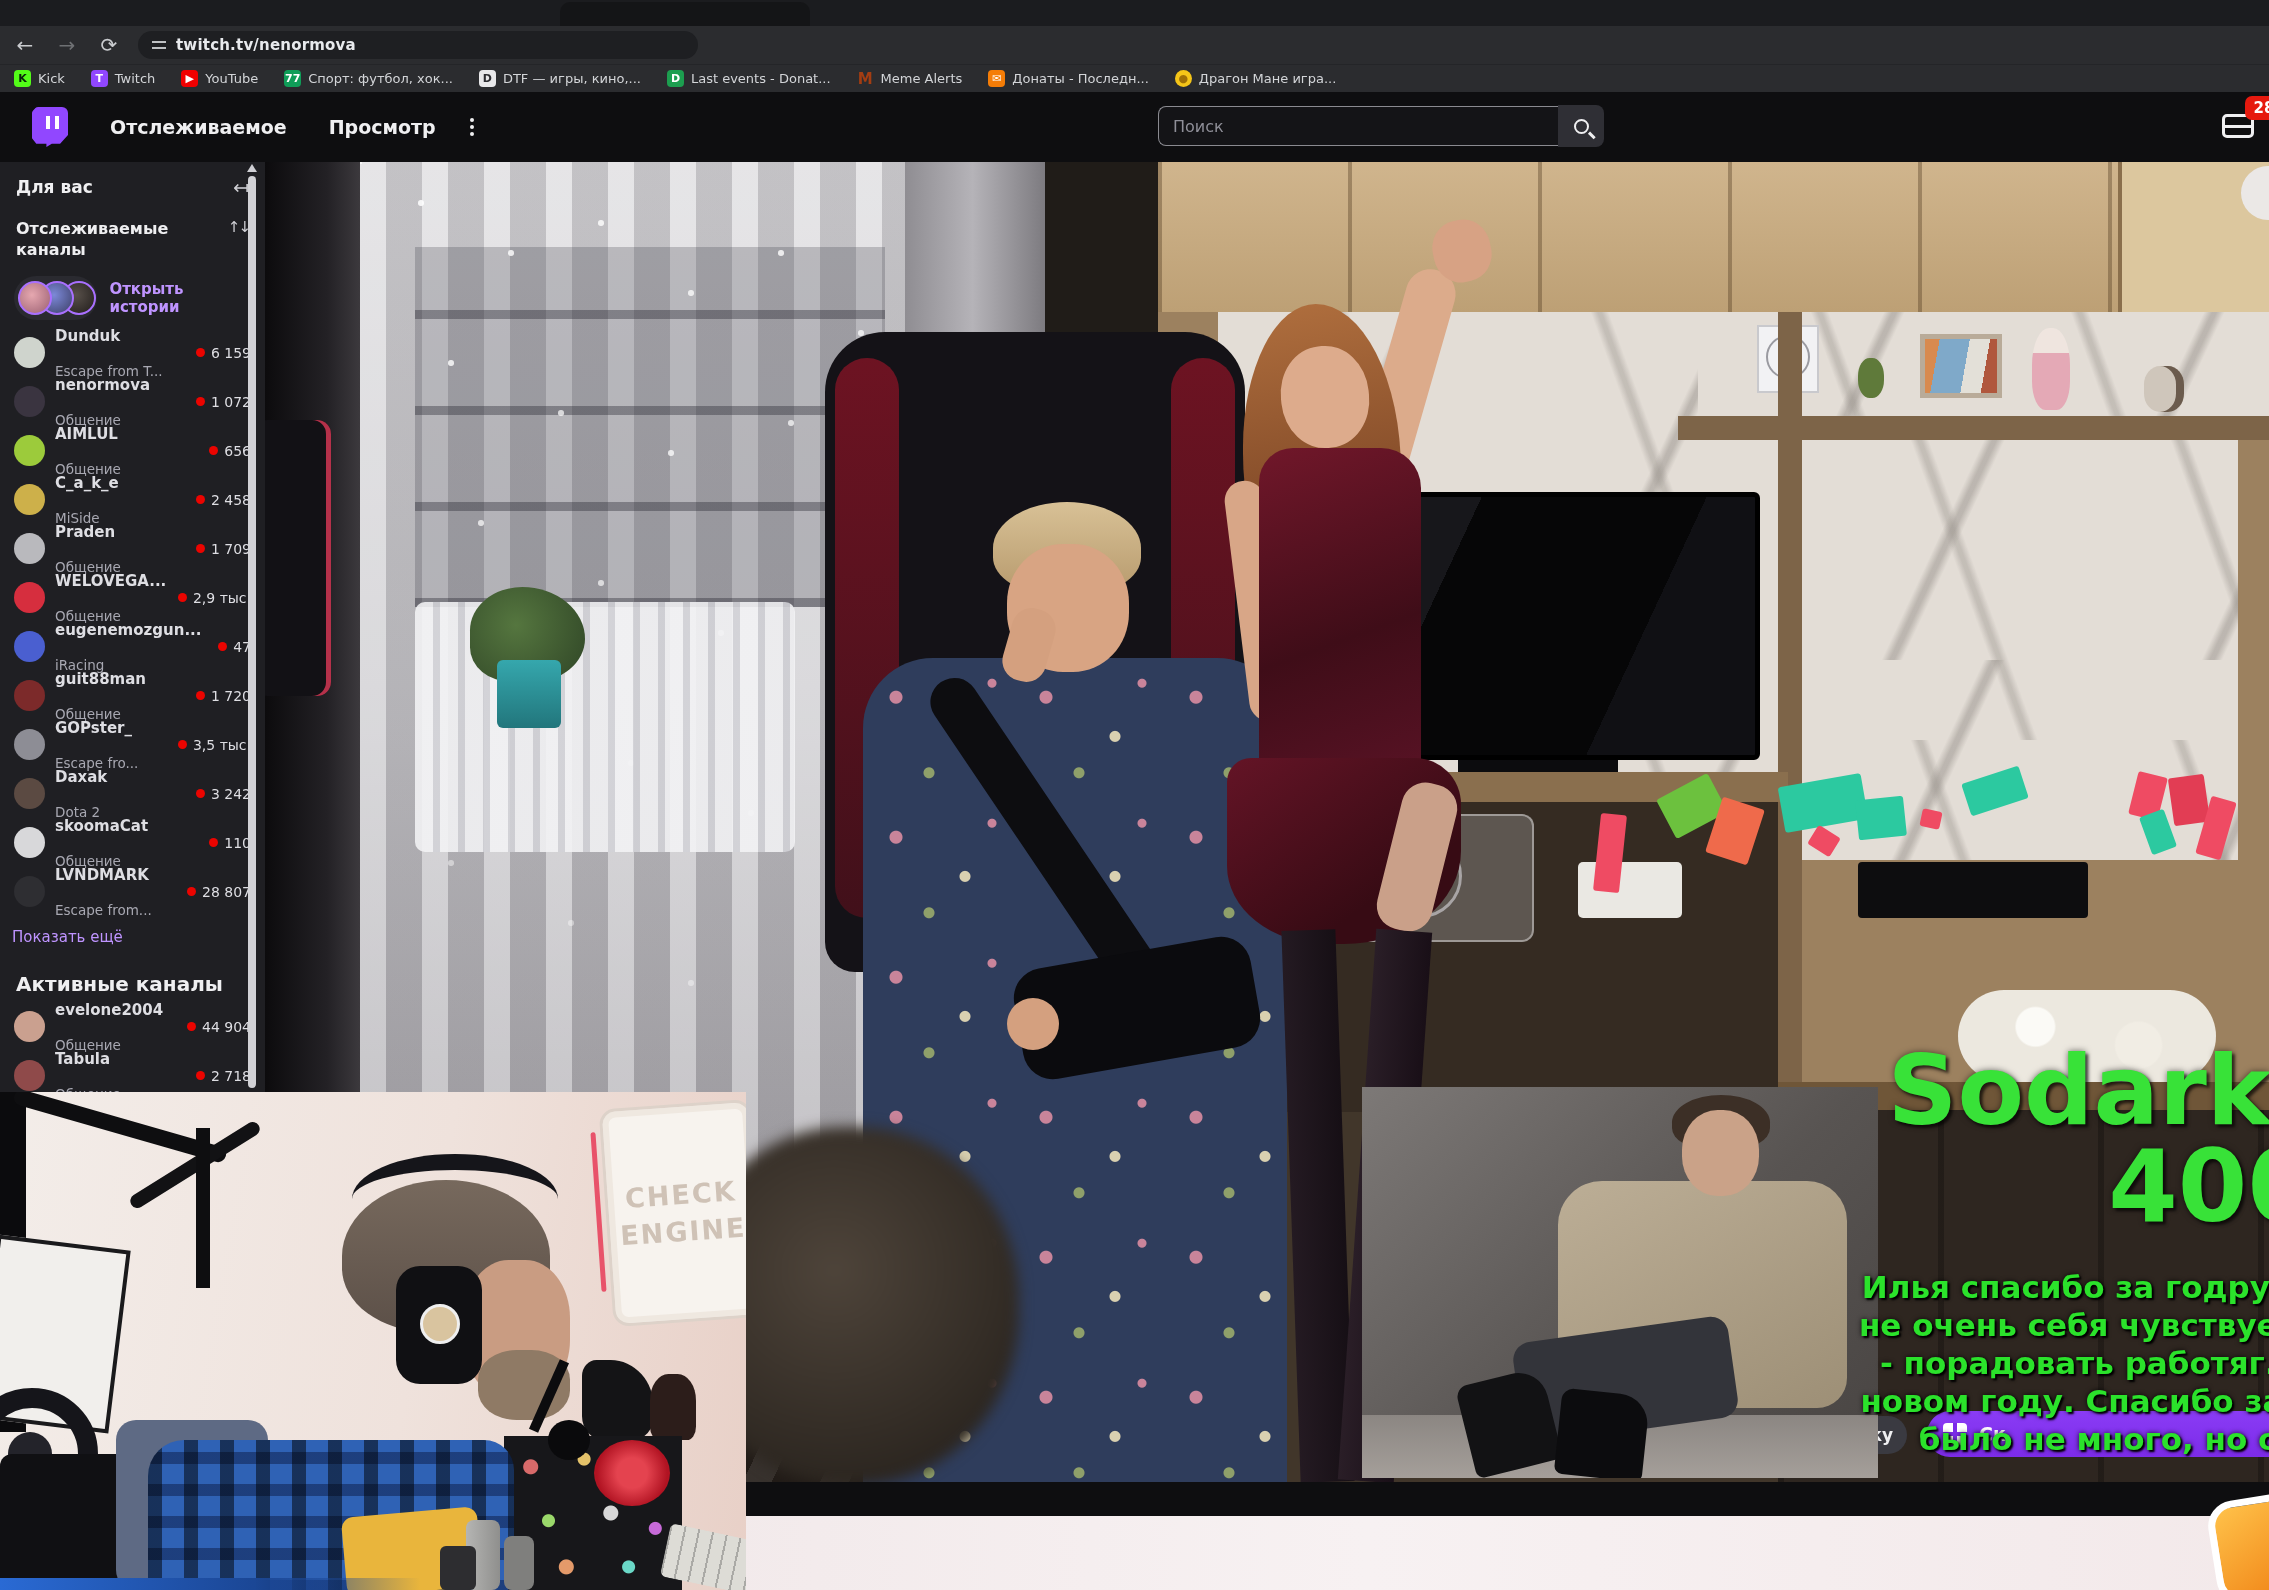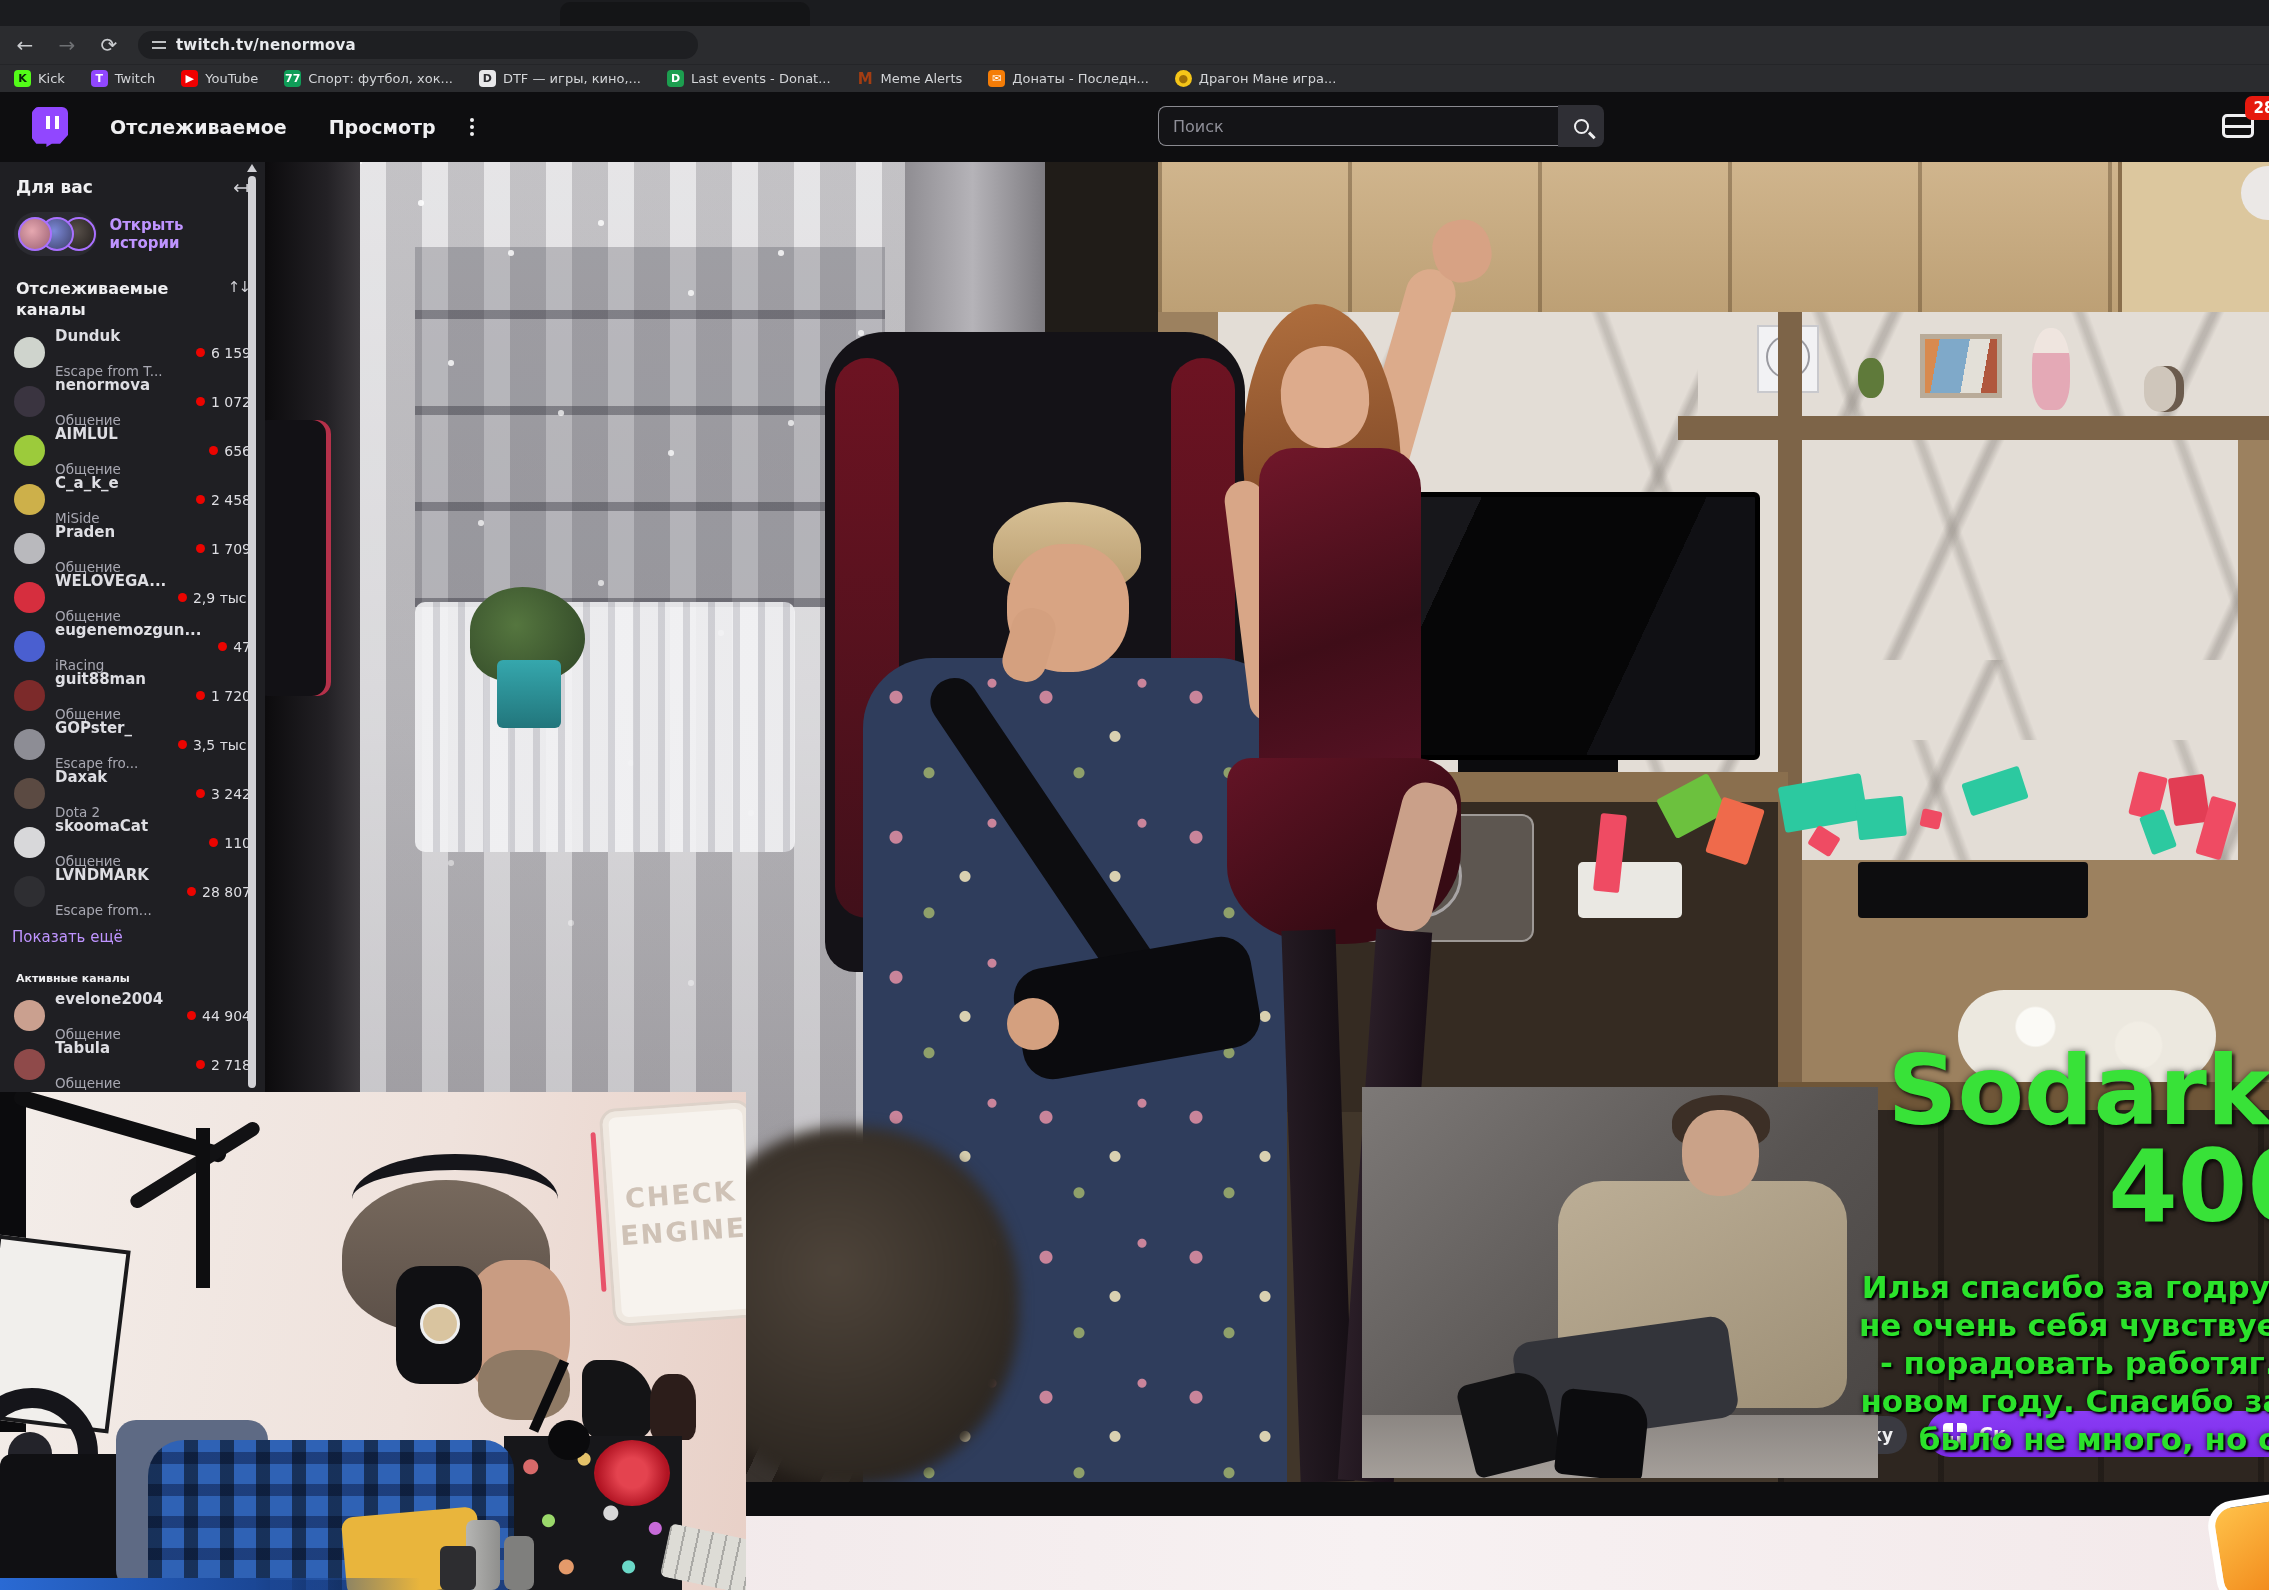--- a/index.html
+++ b/index.html
@@ -61,21 +61,21 @@
   #sortic{color:#cfcfd4;font-size:15px;letter-spacing:-2px;}
   .chrow{display:flex;align-items:center;height:49px;padding:0 10px 0 14px;gap:10px;}
   .chav{width:31px;height:31px;border-radius:50%;flex:none;background:#666;}
   .chinfo{flex:1;min-width:0;}
   .chname{color:#dedee3;font-weight:bold;font-size:15px;white-space:nowrap;overflow:hidden;}
   .chcat{color:#a8a8b2;font-size:13.5px;white-space:nowrap;overflow:hidden;margin-top:18px;}
   .chview{display:flex;align-items:center;gap:6px;flex:none;padding-right:4px;}
   .livedot{width:9px;height:9px;border-radius:50%;background:#eb0400;}
   .chcount{color:#dedee3;font-size:14px;}
   #showmore{color:#bf94ff;font-size:15px;font-weight:400;padding:12px 16px 10px 12px;}
-  #active-head{color:#efeff1;font-weight:bold;font-size:11px;padding:16px 16px 6px 16px;}
+  #active-head{color:#efeff1;font-weight:bold;font-size:20px;padding:16px 16px 6px 16px;}
   #sb-scroll{left:248px;top:176px;width:8px;height:912px;background:#d2d2d6;border-radius:4px;z-index:2;}
   #sb-up{left:247px;top:164px;width:0;height:0;border-left:5px solid transparent;border-right:5px solid transparent;border-bottom:8px solid #cfcfd4;z-index:2;}
 
   
   #video{left:265px;top:162px;width:2004px;height:1320px;background:#241f1d;overflow:hidden;}
   .v{position:absolute;}
   #v-curtdark{left:0;top:0;width:95px;height:1320px;background:linear-gradient(90deg,#0c0b0d,#232125 65%,#3c393d);}
   #v-sheer{left:95px;top:0;width:615px;height:1320px;background:
      repeating-linear-gradient(90deg,rgba(255,255,255,.34) 0 26px,rgba(118,116,120,.22) 26px 62px),
      linear-gradient(180deg,#d9d8db 0%,#c6c5c9 42%,#aba9ae 72%,#8e8c91 100%);}
@@ -328,31 +328,31 @@
       <span class="mag"></span>
     </div>
   <div class="abs" id="notif"></div>
   <div class="abs" id="notifbadge">28</div>
 
   <aside class="abs" id="sidebar">
     <div id="sb-head">
       <span class="t">Для вас</span>
       <span id="sb-collapse">↤</span>
     </div>
+    <div id="followed-head">
+      <span class="t">Отслеживаемые каналы</span>
+      <span id="sortic">↑↓</span>
+    </div>
     <div id="stories">
       <div id="story-avs">
           <i></i>
           <i></i>
           <i></i>
         </div>
       <span class="lbl">Открыть истории</span>
-    </div>
-    <div id="followed-head">
-      <span class="t">Отслеживаемые каналы</span>
-      <span id="sortic">↑↓</span>
     </div>
 
     <div class="chrow">
         <div class="chav" style="background: rgb(207, 212, 205);"></div>
         <div class="chinfo">
           <div class="chname">Dunduk</div>
           <div class="chcat">Escape from T...</div>
         </div>
         <div class="chview">
           <span class="livedot"></span>

